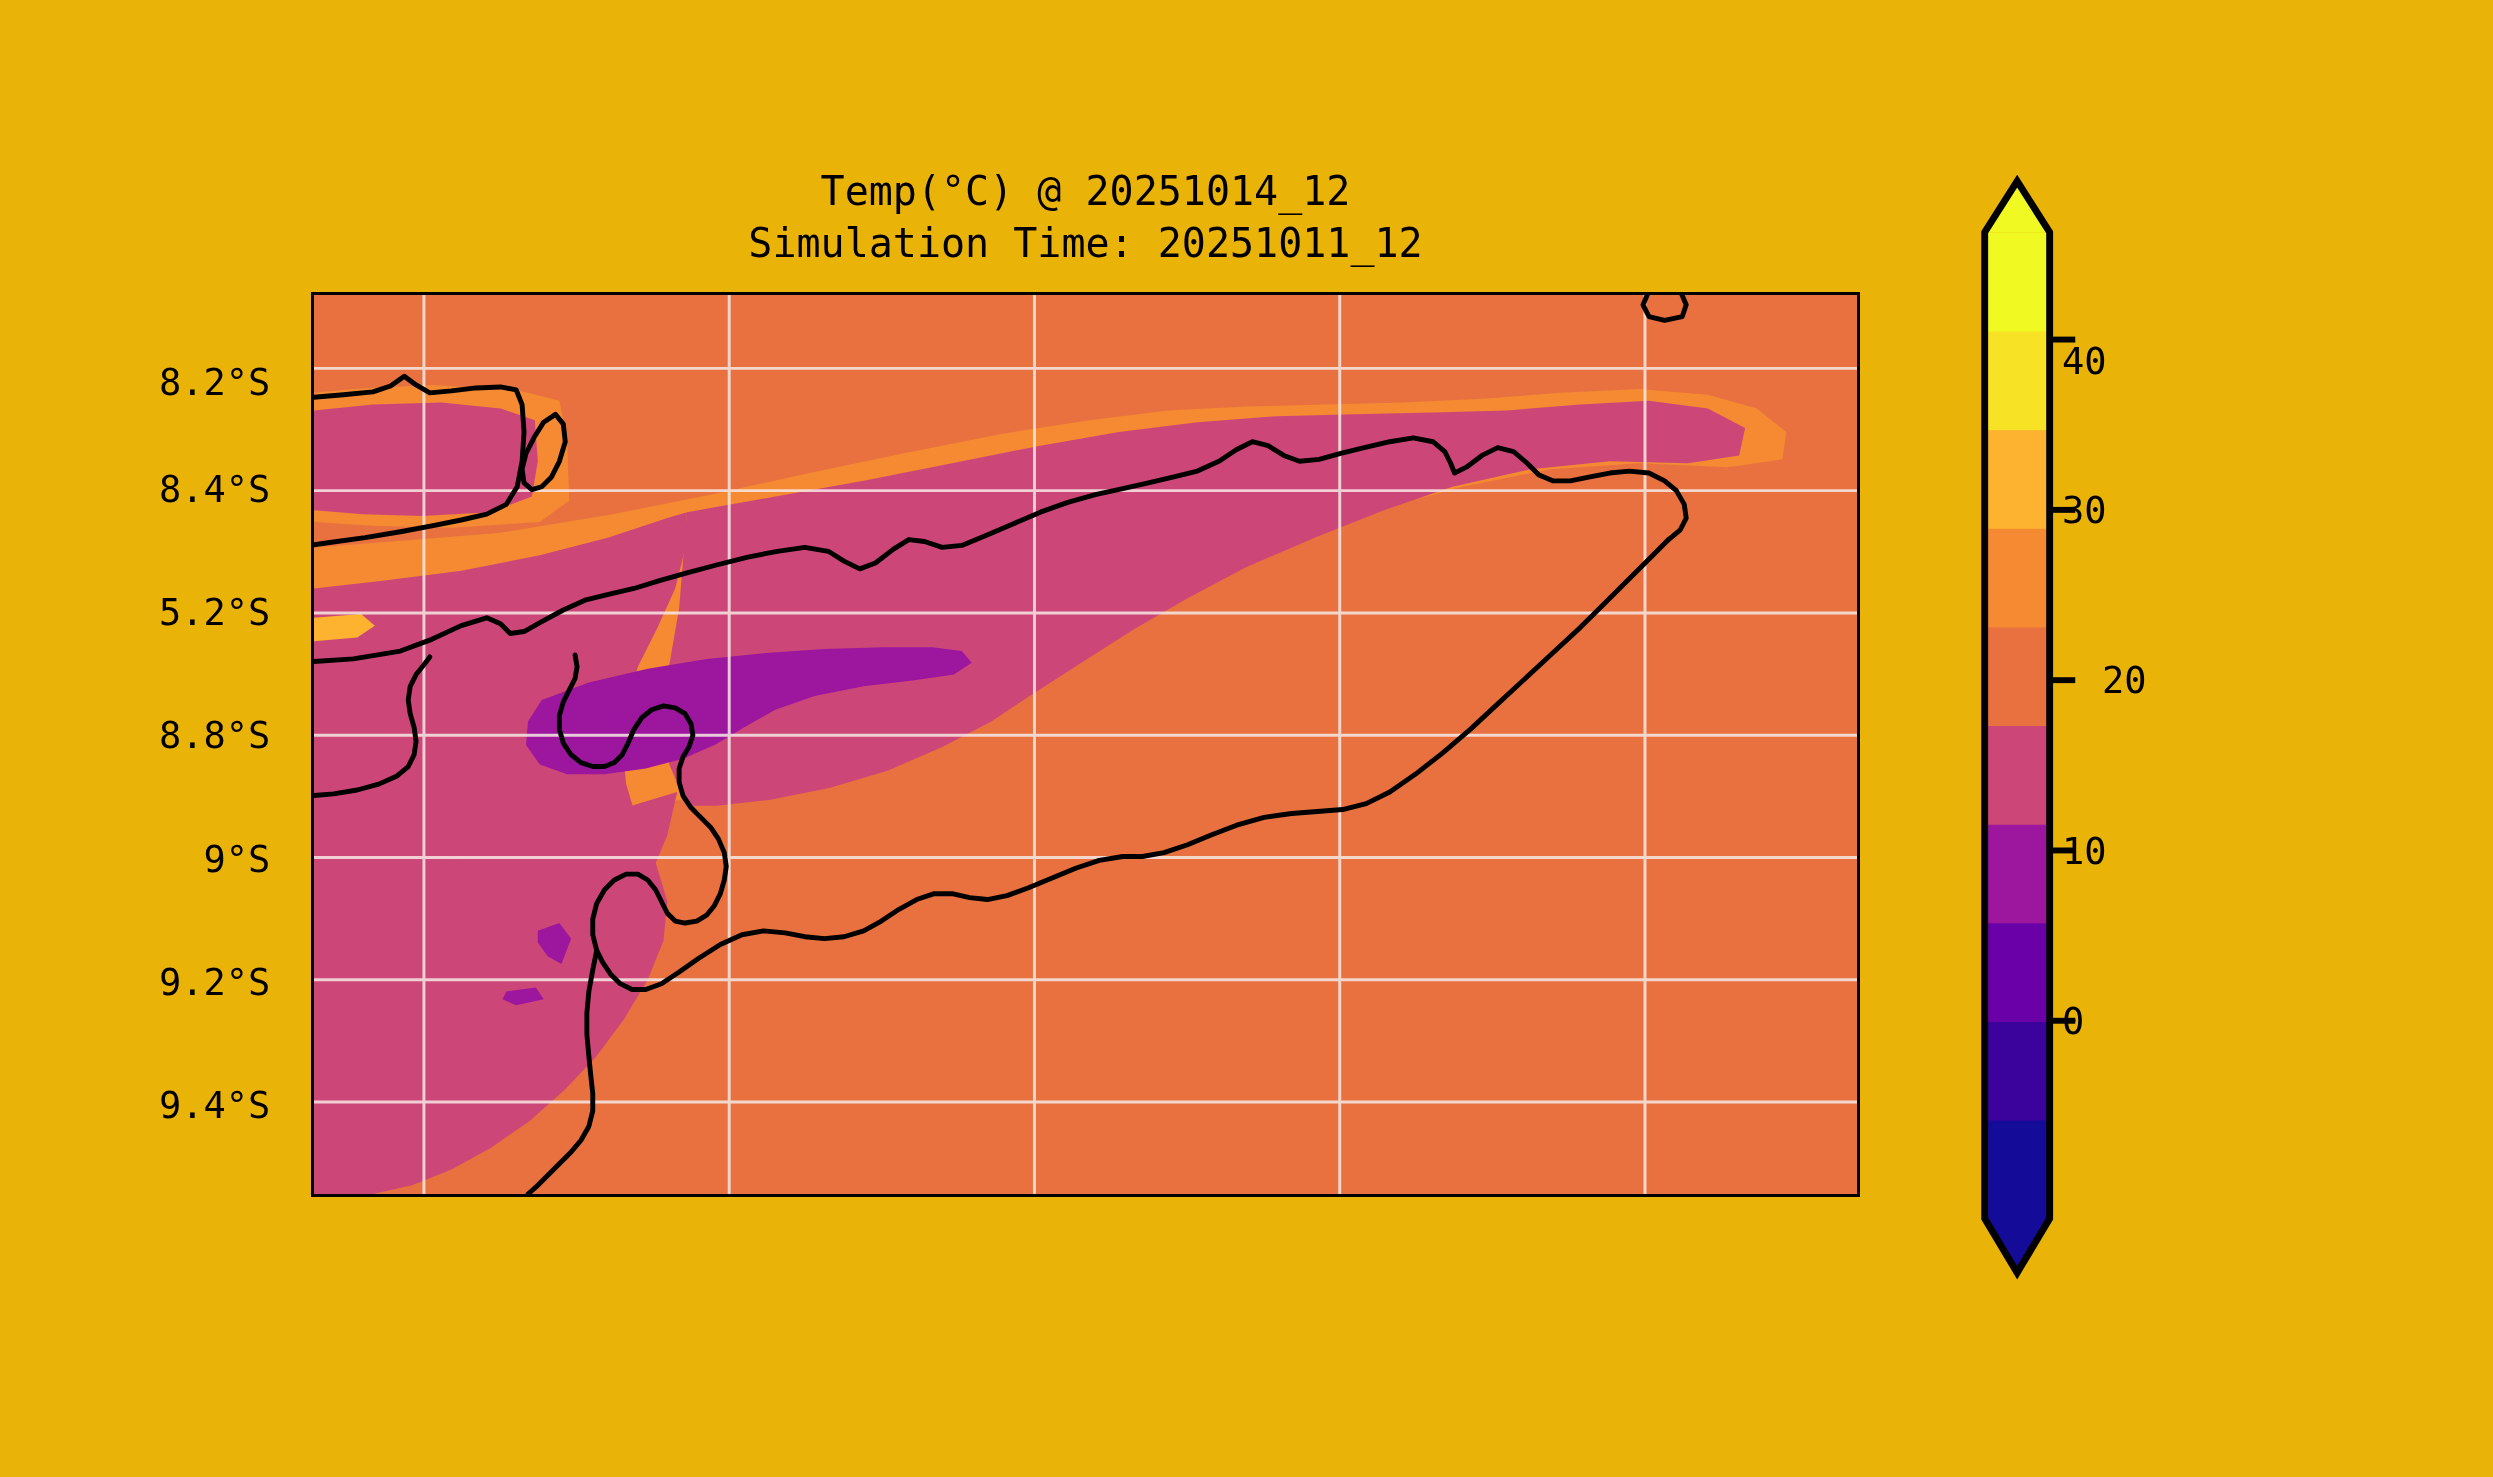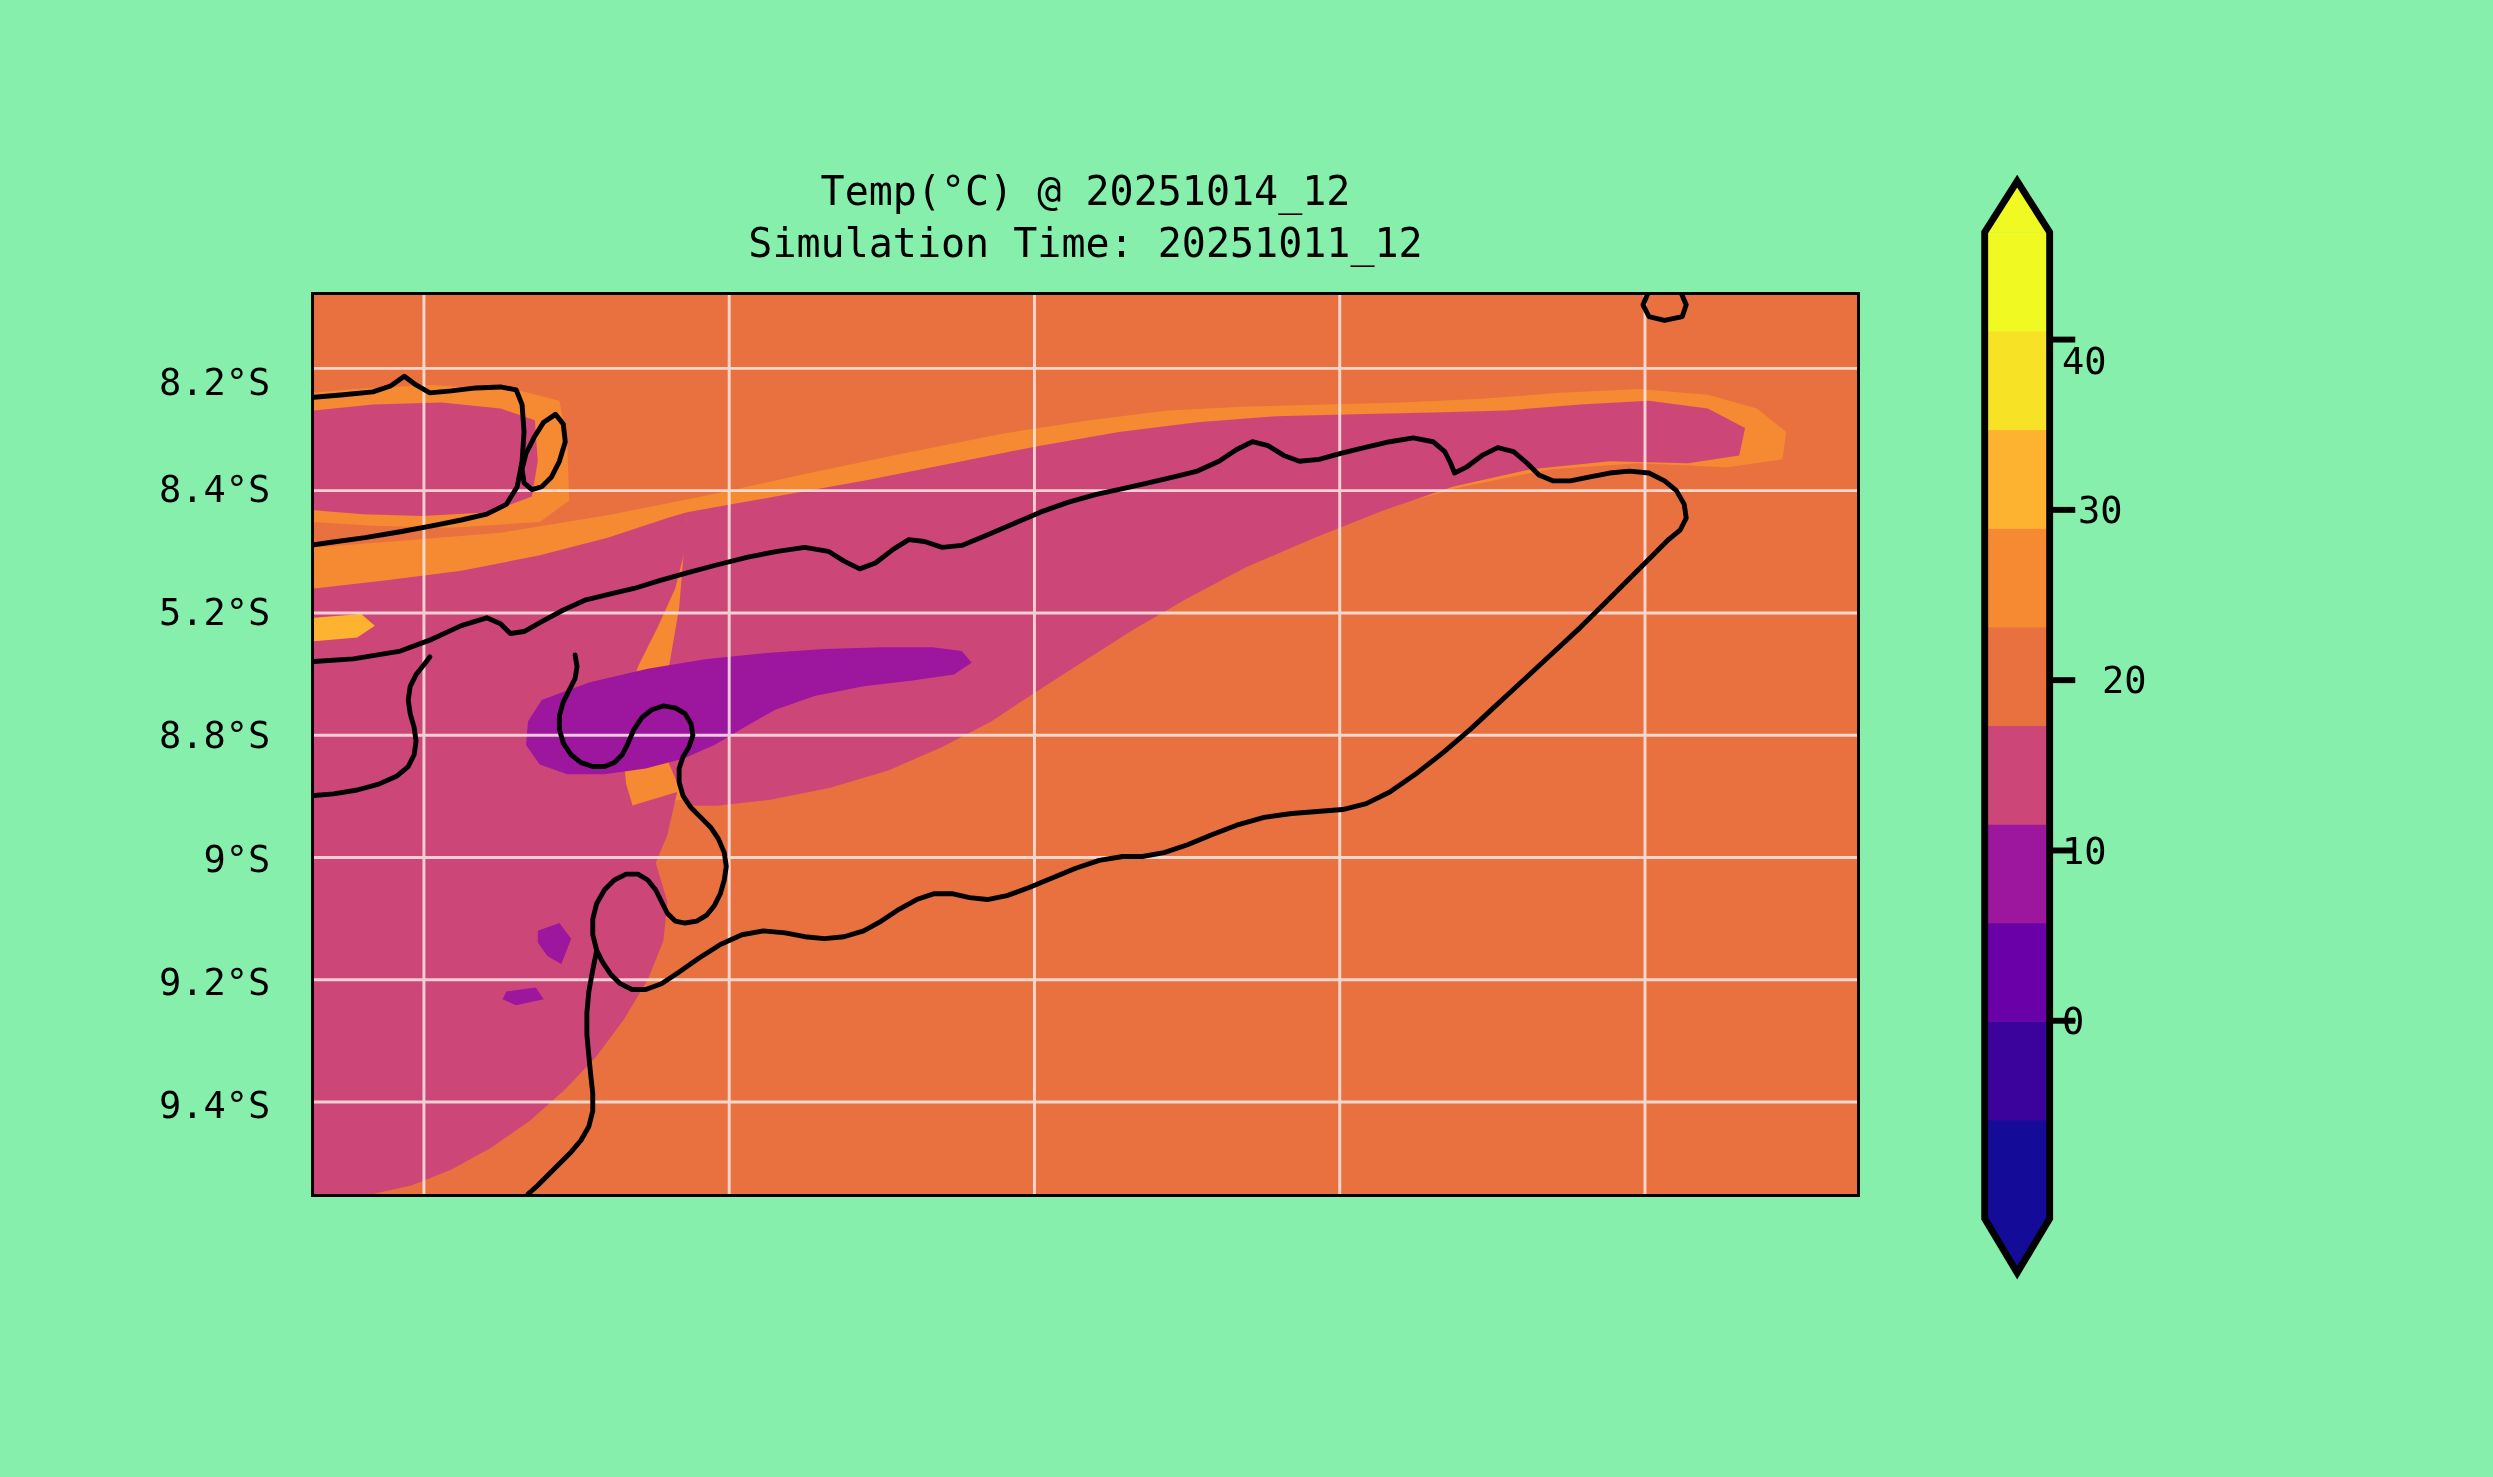--- a/index.html
+++ b/index.html
@@ -15,21 +15,21 @@
     font-family: "DejaVu Sans Mono", "Liberation Mono", monospace;
     overflow: hidden;
   }
 
   
   #figure {
     position: absolute;
     left: 0; top: 0;
     width: 2493px;
     height: 1478px;
-    background: #86efac;
+    background: #eab308;
   }
 
   
   #title-block {
     position: absolute;
     left: 311px;
     top: 165px;
     width: 1549px;
     text-align: center;
     line-height: 1.30;
@@ -304,20 +304,20 @@
       </g>
       <g stroke="#000000" stroke-width="6">
           <line x1="86" y1="167" x2="112" y2="167"></line>
           <line x1="86" y1="340" x2="112" y2="340"></line>
           <line x1="86" y1="513" x2="112" y2="513"></line>
           <line x1="86" y1="686" x2="112" y2="686"></line>
           <line x1="86" y1="859" x2="112" y2="859"></line>
         </g>
     </svg>
   <div class="cbar-tick-label" style="top: 150px; margin-top: 36px;">40</div>
-      <div class="cbar-tick-label" style="top: 335px; margin-left: 16px;">30</div>
+      <div class="cbar-tick-label" style="top: 335px;">30</div>
       <div class="cbar-tick-label" style="top: 505px; margin-left: 40px;">20</div>
       <div class="cbar-tick-label" style="top: 676px;">10</div>
       <div class="cbar-tick-label" style="top: 846px;">0</div>
     </div>
 
 </div>
 
 
 </body></html>

